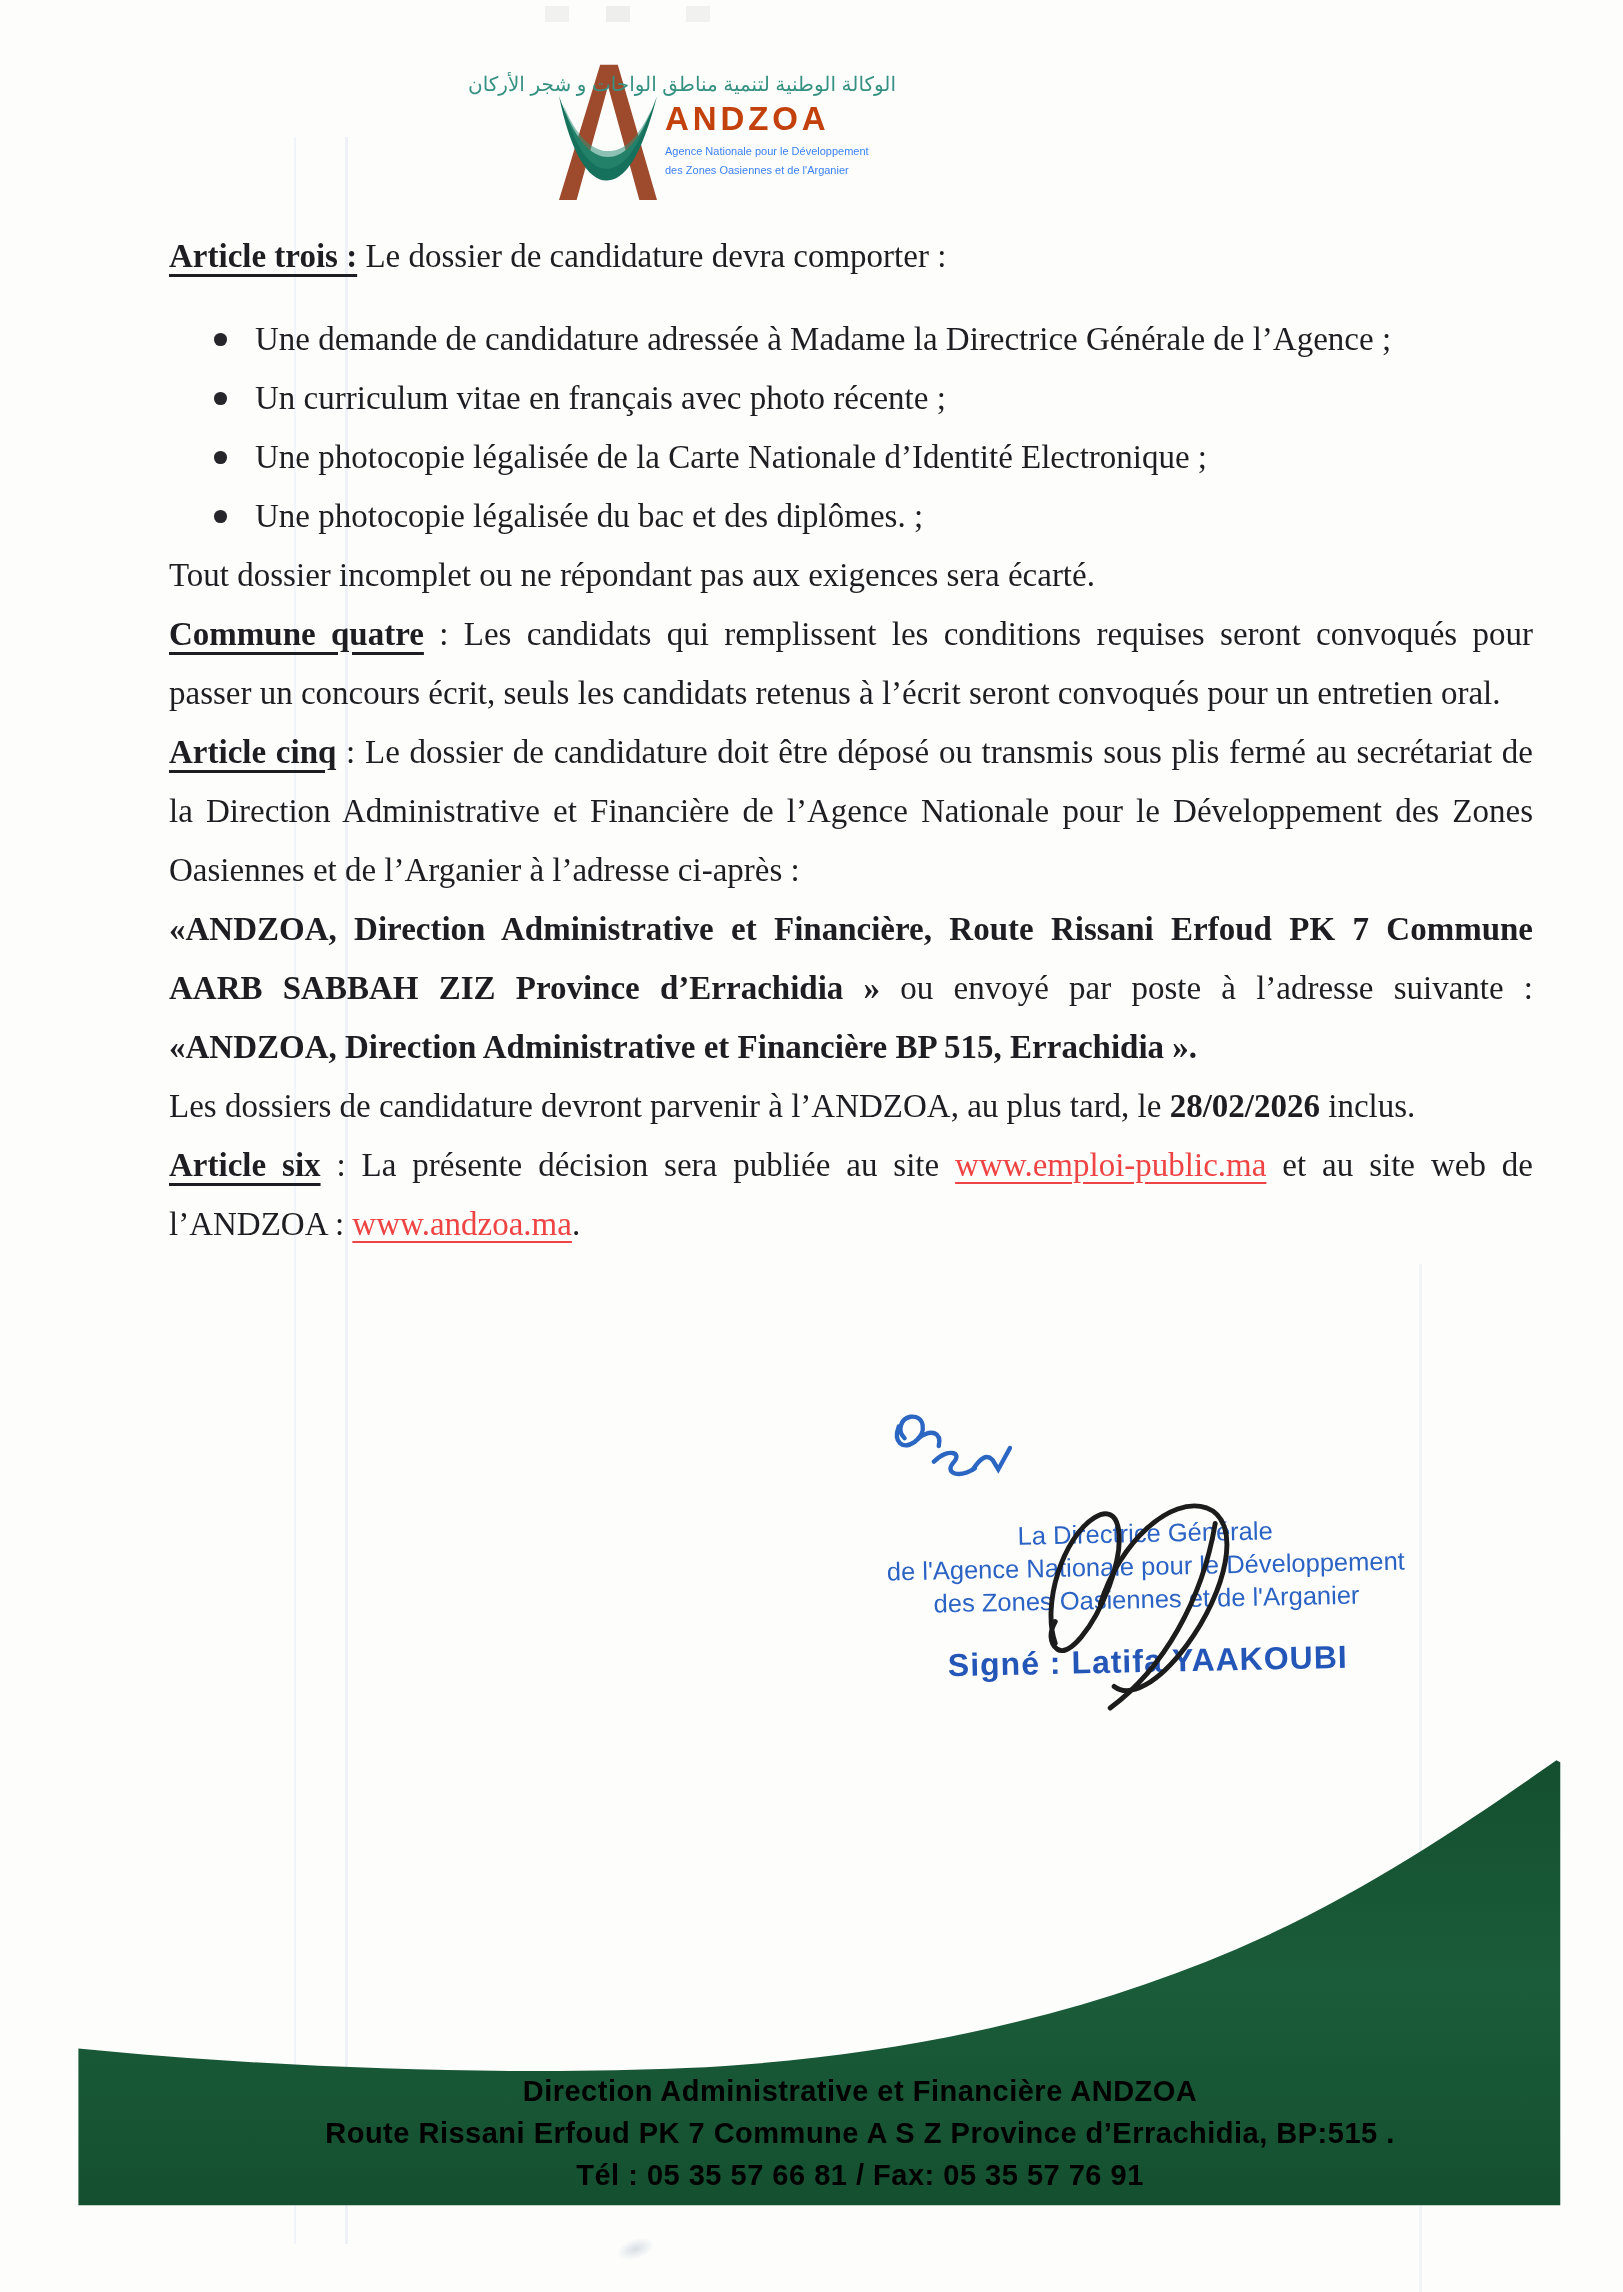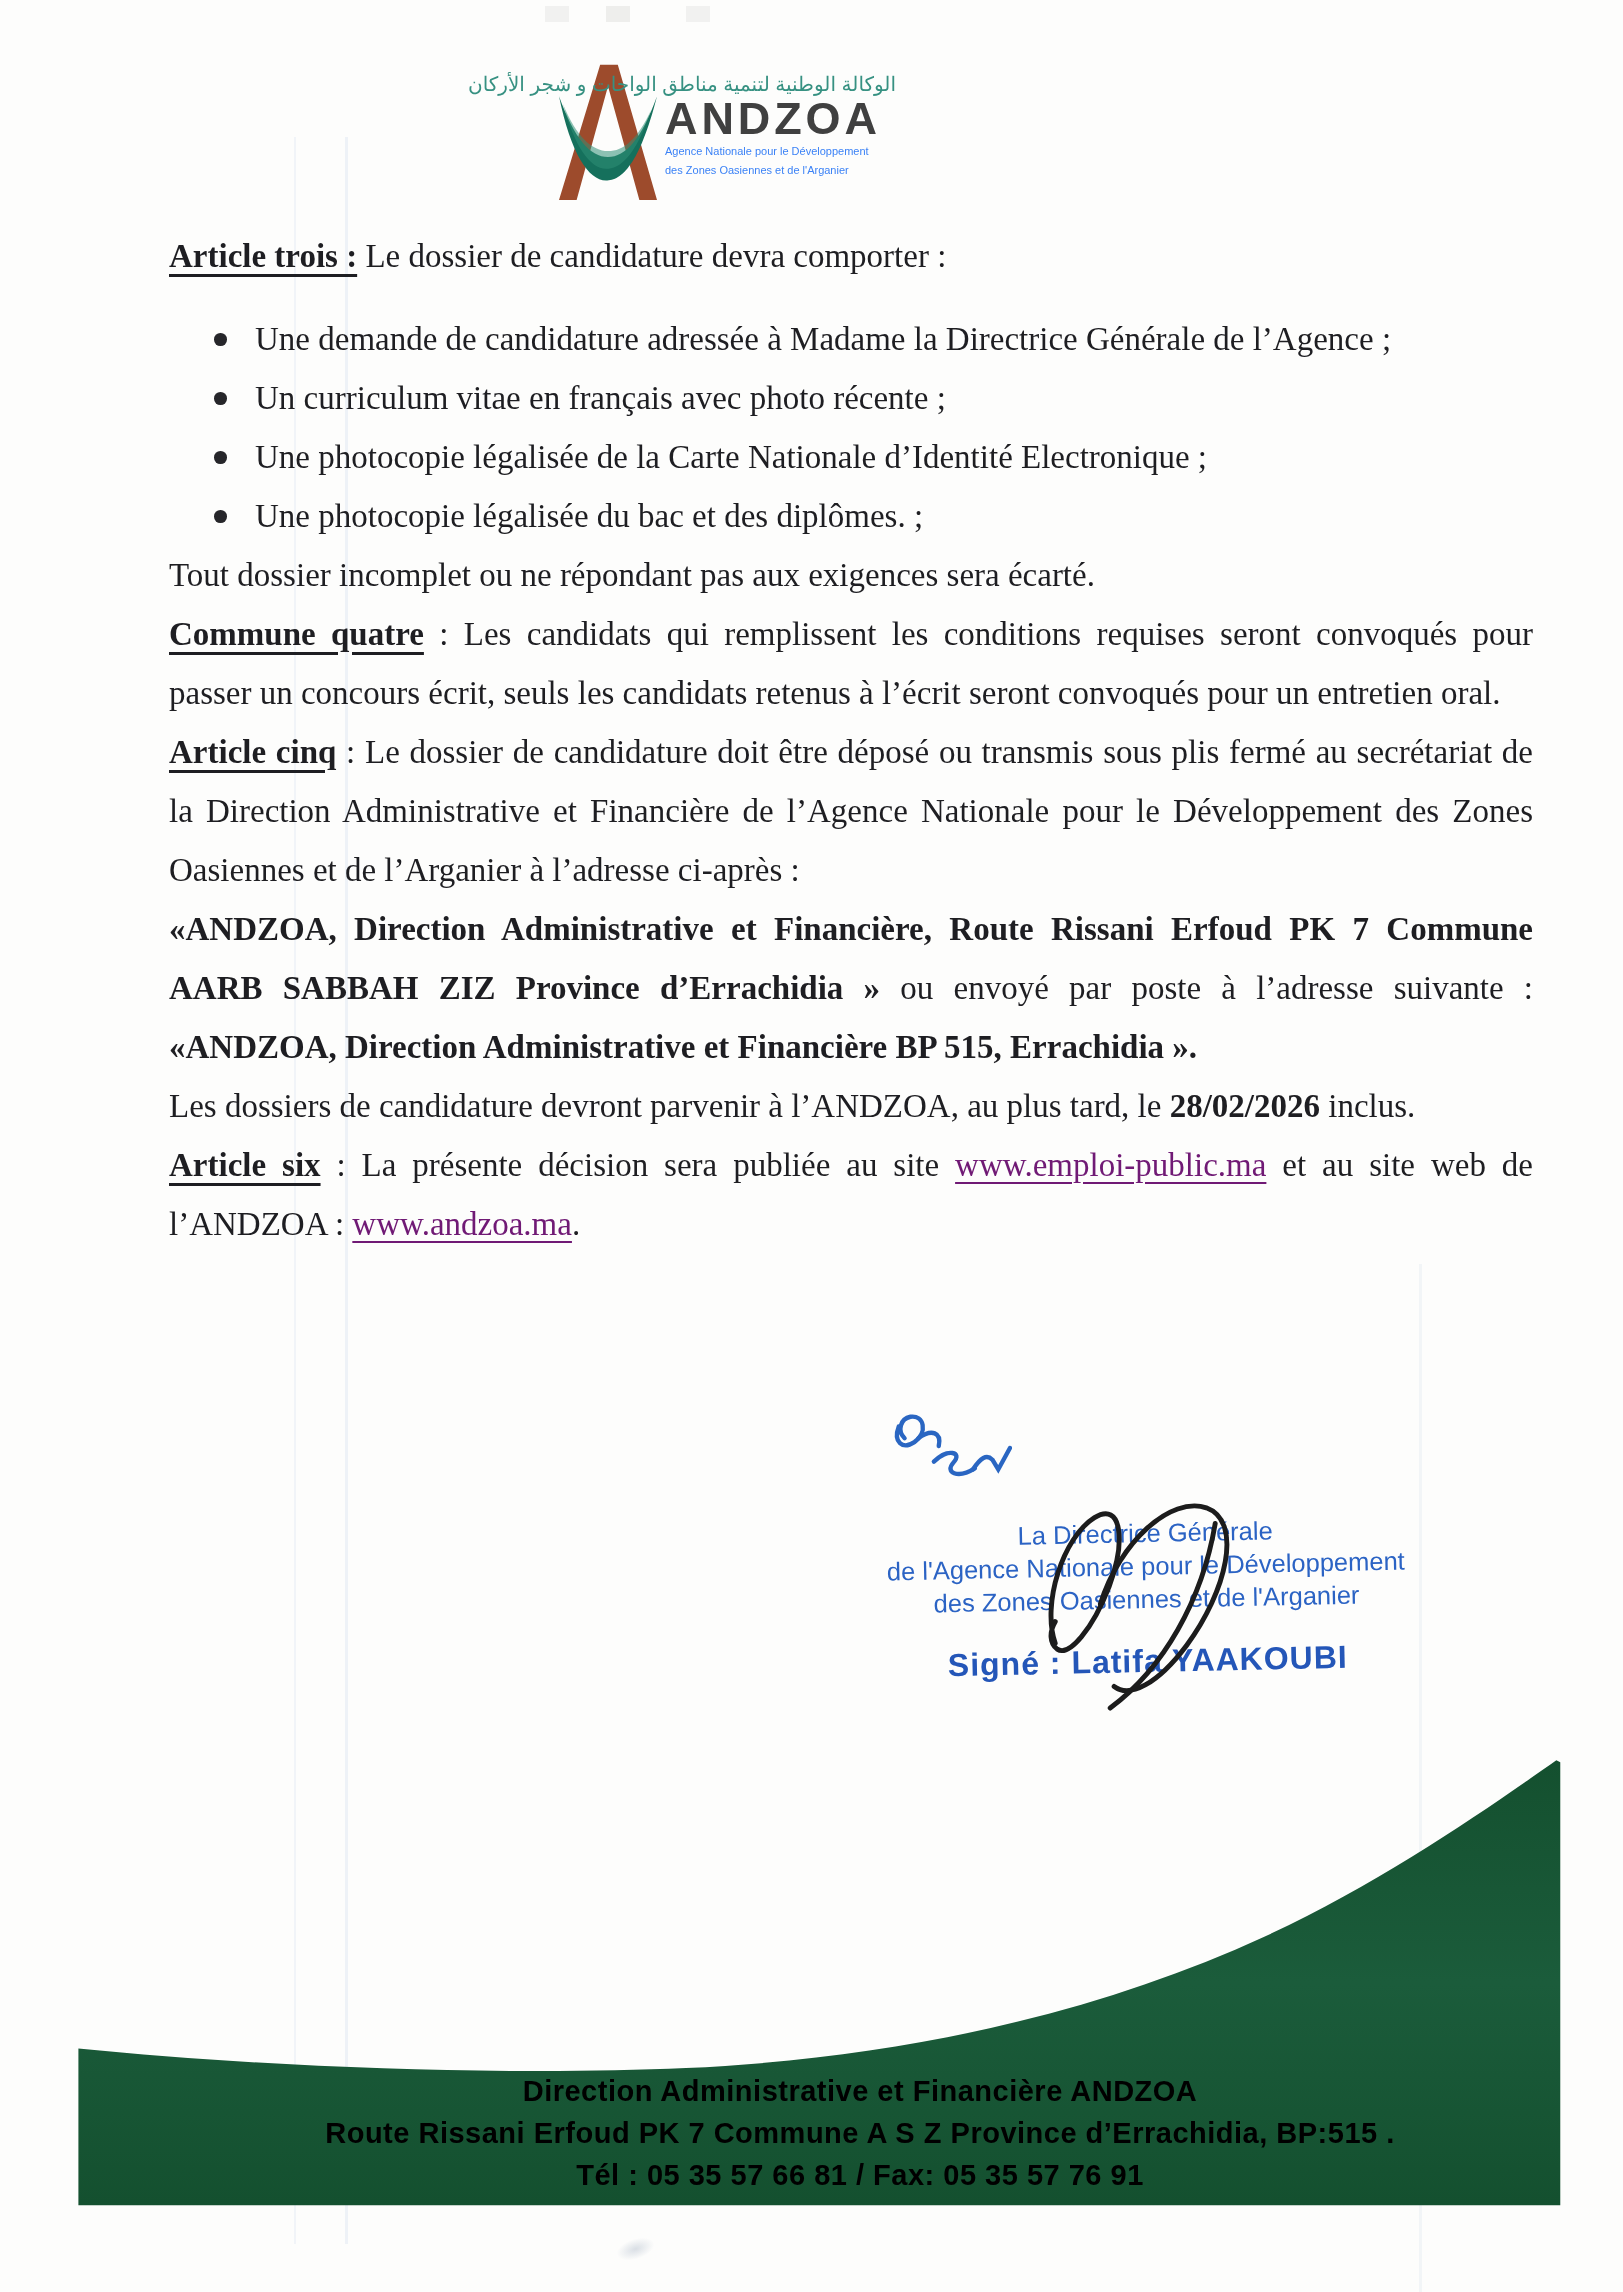--- a/index.html
+++ b/index.html
@@ -17,36 +17,36 @@
   .streak.s3 { left:1419px; top:1264px; height:1028px; width:2.9px; background:rgba(165,190,215,.12); }
   .smudge { position:absolute; left:616px; top:2239px; width:39px; height:19.6px; border-radius:50%;
     background:radial-gradient(closest-side, rgba(150,165,185,.35), rgba(150,165,185,0));
     transform:rotate(-18deg); }
 
   
   .logo { position:absolute; left:547px; top:49px; width:372px; height:157px; }
   .logo-mark { position:absolute; left:9.8px; top:5.9px; }
   .logo-text { position:absolute; left:118px; top:25.5px; width:231px; font-family:"Liberation Sans", sans-serif; }
   .logo-arabic { direction:rtl; text-align:center; font-size:20px; line-height:19.6px; color:#379182; white-space:nowrap; }
-  .logo-acronym { font-size:45px; line-height:47px; letter-spacing:3.9px; font-weight:600; color:#404040; margin-top:1px; white-space:nowrap; }
+  .logo-acronym { font-size:33px; line-height:47px; letter-spacing:3.9px; font-weight:600; color:#c2410c; margin-top:1px; white-space:nowrap; }
   .logo-tag { font-size:11px; line-height:18.6px; color:#3b82f6; text-align:left; white-space:nowrap; }
 
   
   .content {
     position:absolute; left:169px; top:227px; width:1364px;
     color:#1e1e22; font-size:33px; line-height:59px; text-align:justify;
   }
   .content p { margin:0; }
   ul.reqs { list-style:none; margin:23.5px 0 0 0; padding:0; }
   ul.reqs li { position:relative; padding-left:86px; }
   ul.reqs li::before { content:""; position:absolute; left:45px; top:23.5px; width:12.7px; height:12.7px;
     border-radius:50%; background:#26262a; }
   .art { font-weight:bold; text-decoration:underline; text-decoration-thickness:2.9px; text-underline-offset:6.9px; }
   .b { font-weight:bold; }
-  .lnk { color:#701a75; text-decoration:underline; text-decoration-thickness:2px; text-underline-offset:5.9px; cursor:pointer; }
+  .lnk { color:#ef4444; text-decoration:underline; text-decoration-thickness:2px; text-underline-offset:5.9px; cursor:pointer; }
 
   
   .paraphe { position:absolute; left:885px; top:1407px; }
   .sig-stamp {
     position:absolute; left:833px; top:1517px; width:627px; text-align:center;
     font-family:"Liberation Sans", sans-serif; color:#2b63c4;
     font-size:25.5px; line-height:33px; transform:rotate(-1.2deg);
   }
   .sig-signed { margin-top:25.5px; font-size:32px; line-height:39px; color:#2456b8; letter-spacing:1px; font-weight:600; }
   .scribble { position:absolute; left:1014px; top:1494px; }

